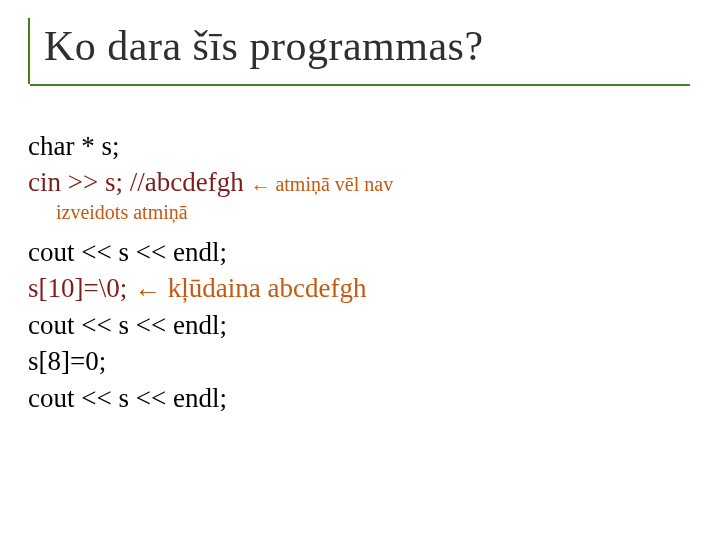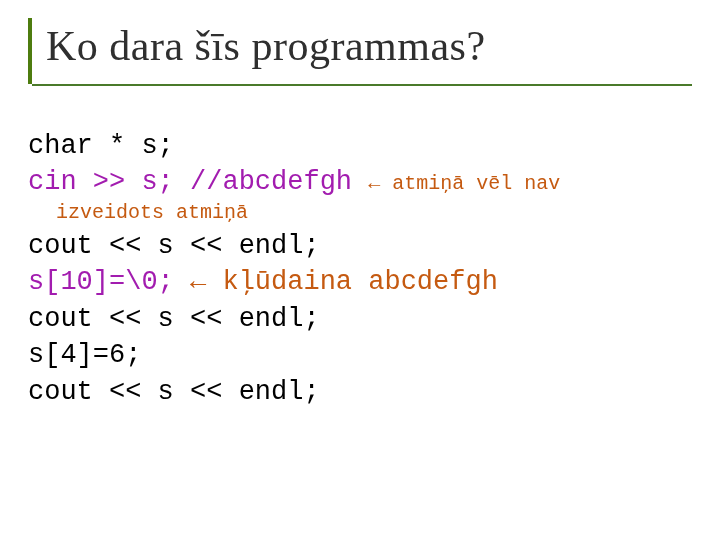--- a/index.html
+++ b/index.html
@@ -11,21 +11,21 @@
     font-family: "Times New Roman", Times, serif;
   }
   .slide {
     box-sizing: border-box;
     width: 720px;
     height: 540px;
     padding: 18px 28px 28px 28px;
     position: relative;
   }
   .title-wrap {
-    border-left: 4px solid #4d7c0f;
+    border-left: 2px solid #4d7c0f;
     padding-left: 14px;
     padding-top: 4px;
     padding-bottom: 4px;
     
     position: relative;
   }
   .title-rule {
     position: absolute;
     left: 0;
     bottom: -2px;
@@ -35,35 +35,35 @@
   }
   h1.title {
     margin: 0 0 10px 0;
     font-size: 42px;
     font-weight: 400;
     color: #2f2f2f;
     letter-spacing: 0.5px;
   }
   .body {
     margin-top: 44px;
-    font-family: Liberation Mono, monospace;
+    font-family: Liberation Serif, serif;
     font-size: 27px;
     color: #000;
     line-height: 1.35;
   }
   .body .small {
     font-size: 20px;
   }
   .body .cont {
     display: block;
     padding-left: 28px;
     margin-top: -2px;
-    margin-bottom: 2px;
+    margin-bottom: 8px;
   }
-  .black { color: #a21caf; }
+  .black { color: #7f1d1d; }
   .orange { color: #c55a11; }
 </style>
 </head>
 <body>
 
 <div class="slide">
 
   <div class="title-wrap">
     <h1 class="title">Ko dara šīs programmas?</h1>
     <div class="title-rule"></div>
@@ -77,17 +77,17 @@
     </div>
     <span class="orange small cont">izveidots atmiņā</span>
 
     <div>cout &lt;&lt; s &lt;&lt; endl;</div>
 
     <div>
       <span class="black">s[10]=\0; </span><span class="orange">←</span><span class="orange"> kļūdaina abcdefgh</span>
     </div>
 
     <div>cout &lt;&lt; s &lt;&lt; endl;</div>
-    <div>s[4]=6;</div>
+    <div>s[8]=0;</div>
     <div>cout &lt;&lt; s &lt;&lt; endl;</div>
   </div>
 
 </div>
 
 </body></html>

